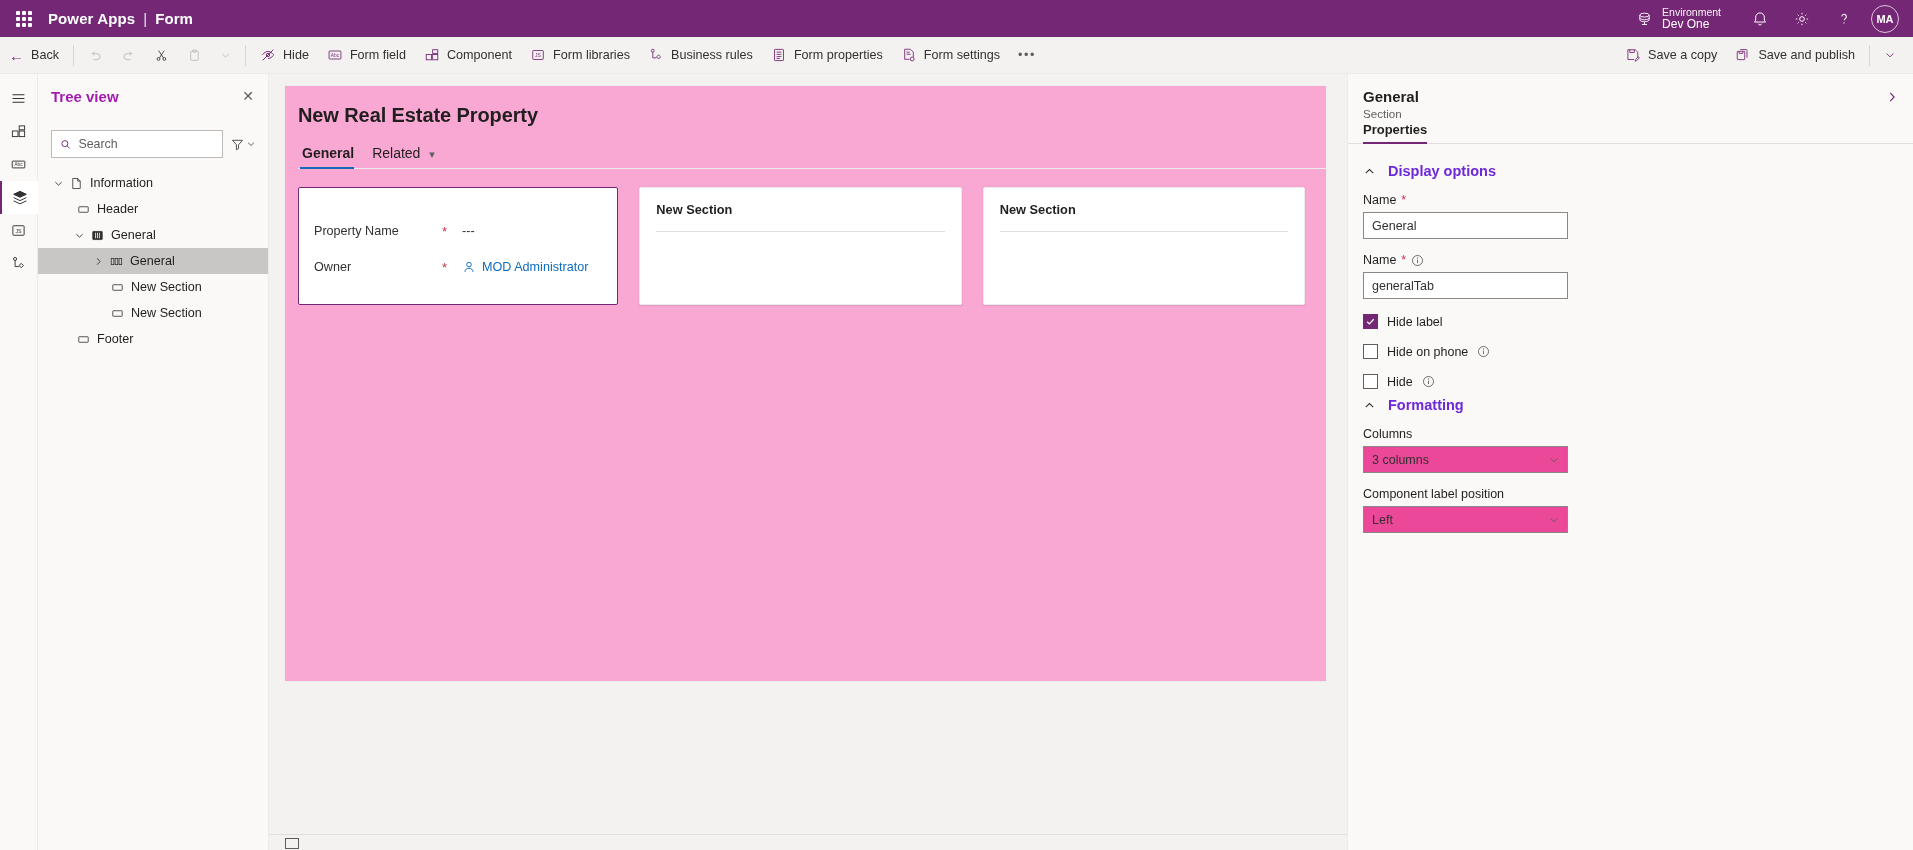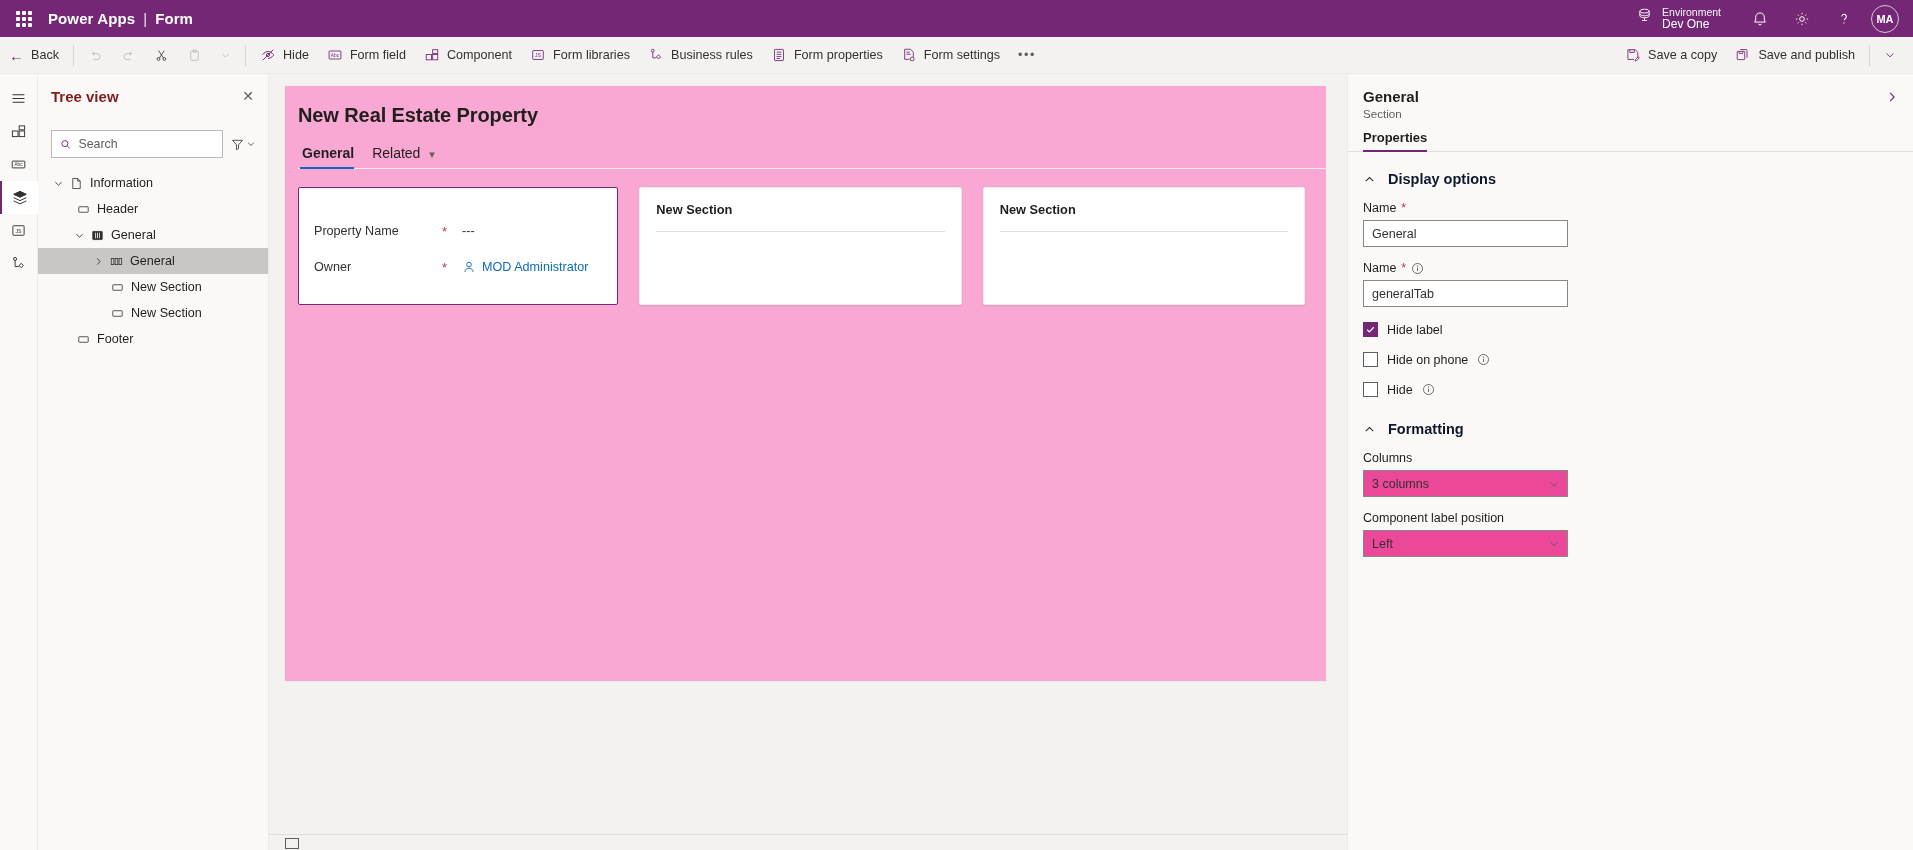--- a/index.html
+++ b/index.html
@@ -15,21 +15,21 @@
   .suitebar {
     position: absolute; top: 0; left: 0; width: 1913px; height: 37px;
     background: #742774; display: flex; align-items: center; color: #fff;
   }
   .waffle { width: 48px; height: 37px; display: flex; align-items: center; justify-content: center; cursor: pointer; }
   .waffle-grid { display: grid; grid-template-columns: repeat(3, 4px); grid-template-rows: repeat(3, 4px); gap: 2px; }
   .waffle-grid i { width: 4px; height: 4px; background: #fff; border-radius: 1px; display: block; }
   .brand { font-size: 15px; font-weight: bold; letter-spacing: .1px; display: flex; align-items: center; gap: 8px; }
   .brand .sep { font-weight: normal; opacity: .85; }
   .suite-right { margin-left: auto; display: flex; align-items: center; height: 37px; }
-  .env { display: flex; align-items: flex-start; gap: 9px; padding: 0 18px 0 6px; }
+  .env { display: flex; align-items: center; gap: 9px; padding: 0 18px 0 6px; }
   .env-txt { line-height: 1.15; }
   .env-txt .e1 { font-size: 10.5px; opacity: .95; display: block; }
   .env-txt .e2 { font-size: 12px; display: block; }
   .sb-ico { width: 42px; height: 37px; display: flex; align-items: center; justify-content: center; cursor: pointer; }
   .avatar {
     width: 28px; height: 28px; border-radius: 50%; border: 1.3px solid #d9c4d9;
     display: flex; align-items: center; justify-content: center;
     font-size: 11px; font-weight: 600; margin: 0 14px 0 6px; cursor: pointer;
   }
 
@@ -54,21 +54,21 @@
   }
   .rail-btn { width: 38px; height: 33px; display: flex; align-items: center; justify-content: center; cursor: pointer; }
   .rail-btn.active { background: #ffffff; border-left: 2px solid #742774; }
 
   
   .treepanel {
     position: absolute; top: 74px; left: 38px; width: 231px; height: 776px;
     background: #faf9f8; border-right: 1px solid #edebe9;
   }
   .tree-head { display: flex; align-items: center; padding: 12px 10px 8px 13px; }
-  .tree-title { font-size: 15px; font-weight: 600; color: #7f1d1d; }
+  .tree-title { font-size: 15px; font-weight: 600; color: #a21caf; }
   .tree-close { margin-left: auto; cursor: pointer; color: #605e5c; font-size: 14px; padding: 2px 4px; }
   .tree-searchrow { display: flex; align-items: center; gap: 4px; padding: 16px 9px 0 13px; }
   .searchbox {
     flex: 1; height: 28px; background: #fff; border: 1px solid #bcb9b6;
     display: flex; align-items: center; gap: 7px; padding: 0 8px;
   }
   .searchbox input {
     border: 0; outline: 0; font-size: 12.4px; color: #323130; width: 100%;
     font-family: "Liberation Sans", sans-serif; background: transparent;
   }
@@ -117,26 +117,26 @@
 
   
   .proppanel {
     position: absolute; top: 74px; left: 1347px; width: 566px; height: 776px;
     background: #faf9f8; border-left: 1px solid #edebe9; padding: 14px 0 0 0;
   }
   .pp-head { display: flex; align-items: flex-start; padding: 0 14px 0 15px; }
   .pp-title { font-size: 15px; font-weight: 600; color: #201f1e; }
   .pp-sub { font-size: 11.6px; color: #605e5c; margin-top: 2px; }
   .pp-expand { margin-left: auto; cursor: pointer; color: #742774; font-size: 14px; padding-top: 2px; }
-  .pp-tabs { display: flex; padding: 0 15px; margin-top: 10px; border-bottom: 1px solid #e1dfdd; }
+  .pp-tabs { display: flex; padding: 0 15px; margin-top: 2px; border-bottom: 1px solid #e1dfdd; }
   .pptab { font-size: 13px; color: #201f1e; font-weight: 600; padding-bottom: 6px; cursor: pointer; position: relative; }
   .pptab.active:after { content: ""; position: absolute; left: 0; right: 0; bottom: -1px; height: 2.4px; background: #742774; }
   .pp-body { padding: 0 15px; }
   .acc { display: flex; align-items: center; gap: 12px; margin-top: 19px; cursor: pointer; }
-  .acc-t { font-size: 14.5px; font-weight: 600; color: #0f172a; }
+  .acc-t { font-size: 14.5px; font-weight: 600; color: #6d28d9; }
   .fldlbl { font-size: 12.5px; color: #201f1e; margin-top: 14px; display: flex; align-items: center; gap: 5px; }
   .fldlbl .star { color: #c4314b; }
   .txtin {
     width: 205px; height: 27px; background: #fff; border: 1px solid #8a8886;
     margin-top: 5px; padding: 0 8px; font-size: 12.5px; color: #323130; outline: 0;
     font-family: "Liberation Sans", sans-serif;
   }
   .cbrow { display: flex; align-items: center; gap: 9px; margin-top: 15px; }
   .cb { width: 15px; height: 15px; border: 1.3px solid #605e5c; background: #fff; cursor: pointer;
         display: flex; align-items: center; justify-content: center; }
@@ -614,21 +614,21 @@
         <svg class="i" width="13" height="13" viewBox="0 0 16 16" fill="none" stroke="#605e5c" stroke-width="1.1">
           <circle cx="8" cy="8" r="6.2"></circle>
             <path d="M8 7v4.2"></path>
             <circle cx="8" cy="4.9" r=".75" fill="#605e5c" stroke="none"></circle>
         </svg>
       </span>
     </div>
 
 
     
-    <div class="acc" style="margin-top:24px;">
+    <div class="acc" style="margin-top:8px;">
       <svg class="i" width="13" height="13" viewBox="0 0 16 16" fill="none" stroke="#323130" stroke-width="1.3">
           <path d="M3.4 10L8 5.6 12.6 10"></path>
         </svg>
       <span class="acc-t">Formatting</span>
     </div>
 
     <div class="fldlbl">
       <span>Columns</span>
     </div>
     <div class="sel">

